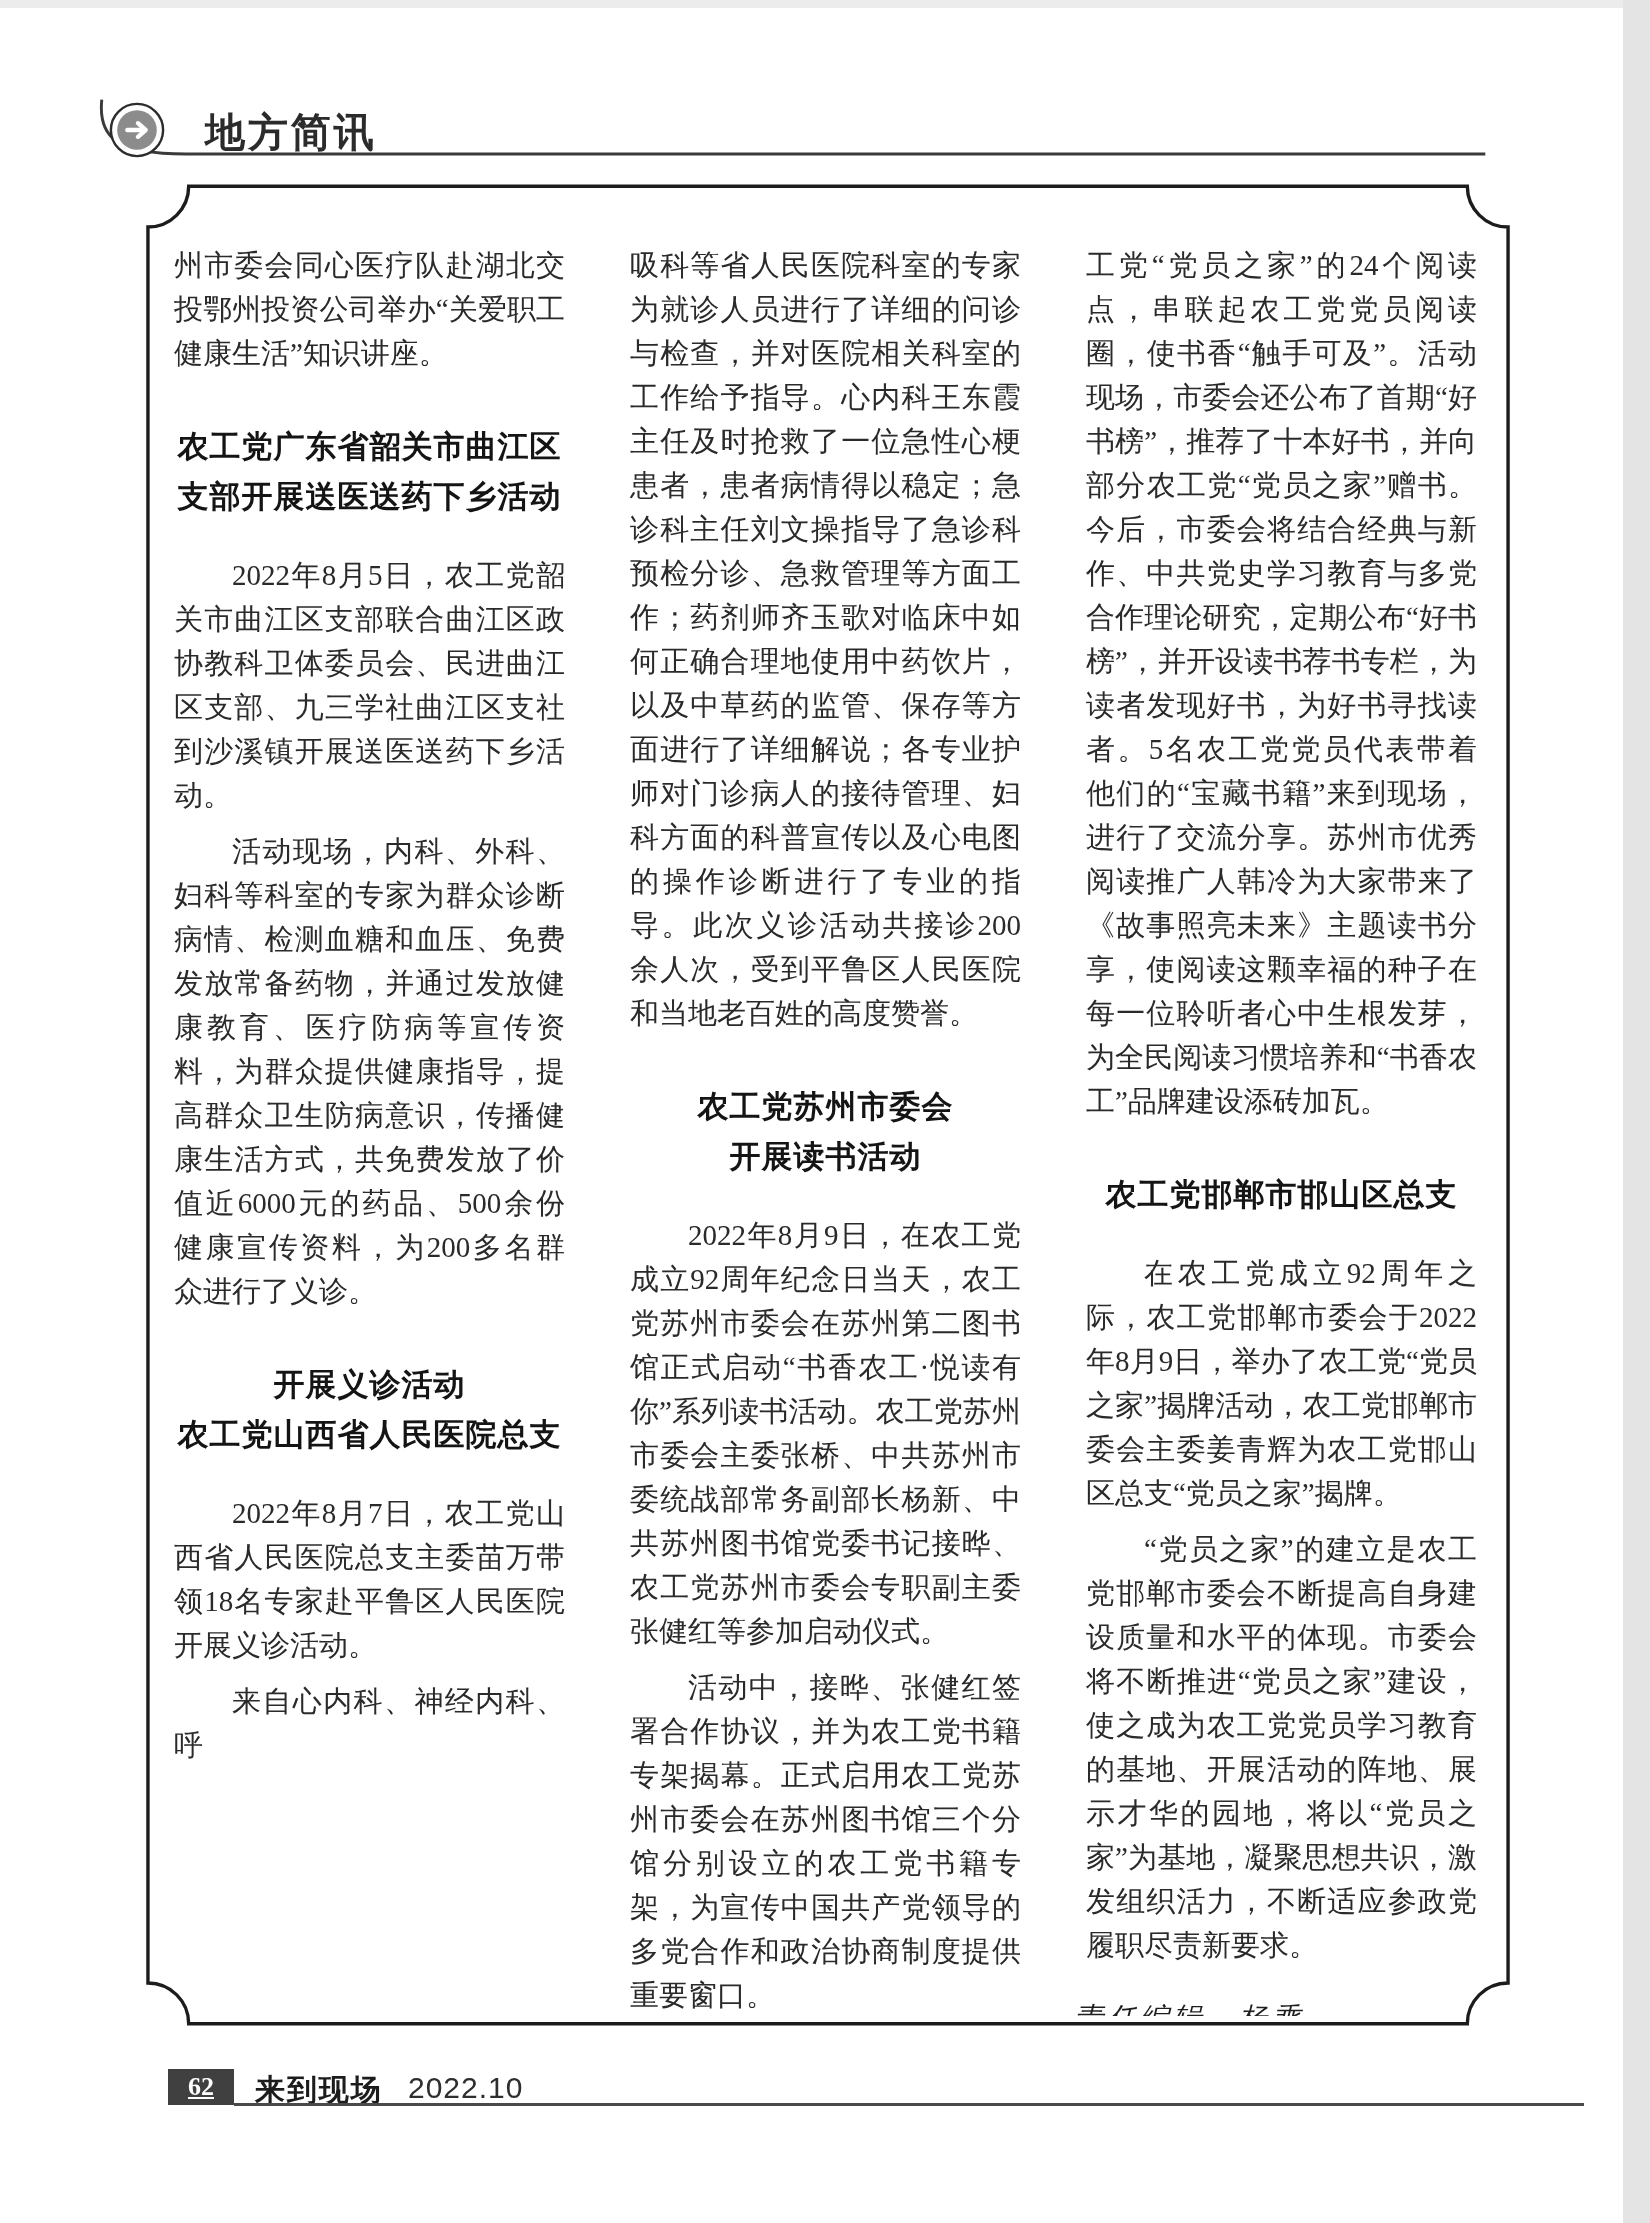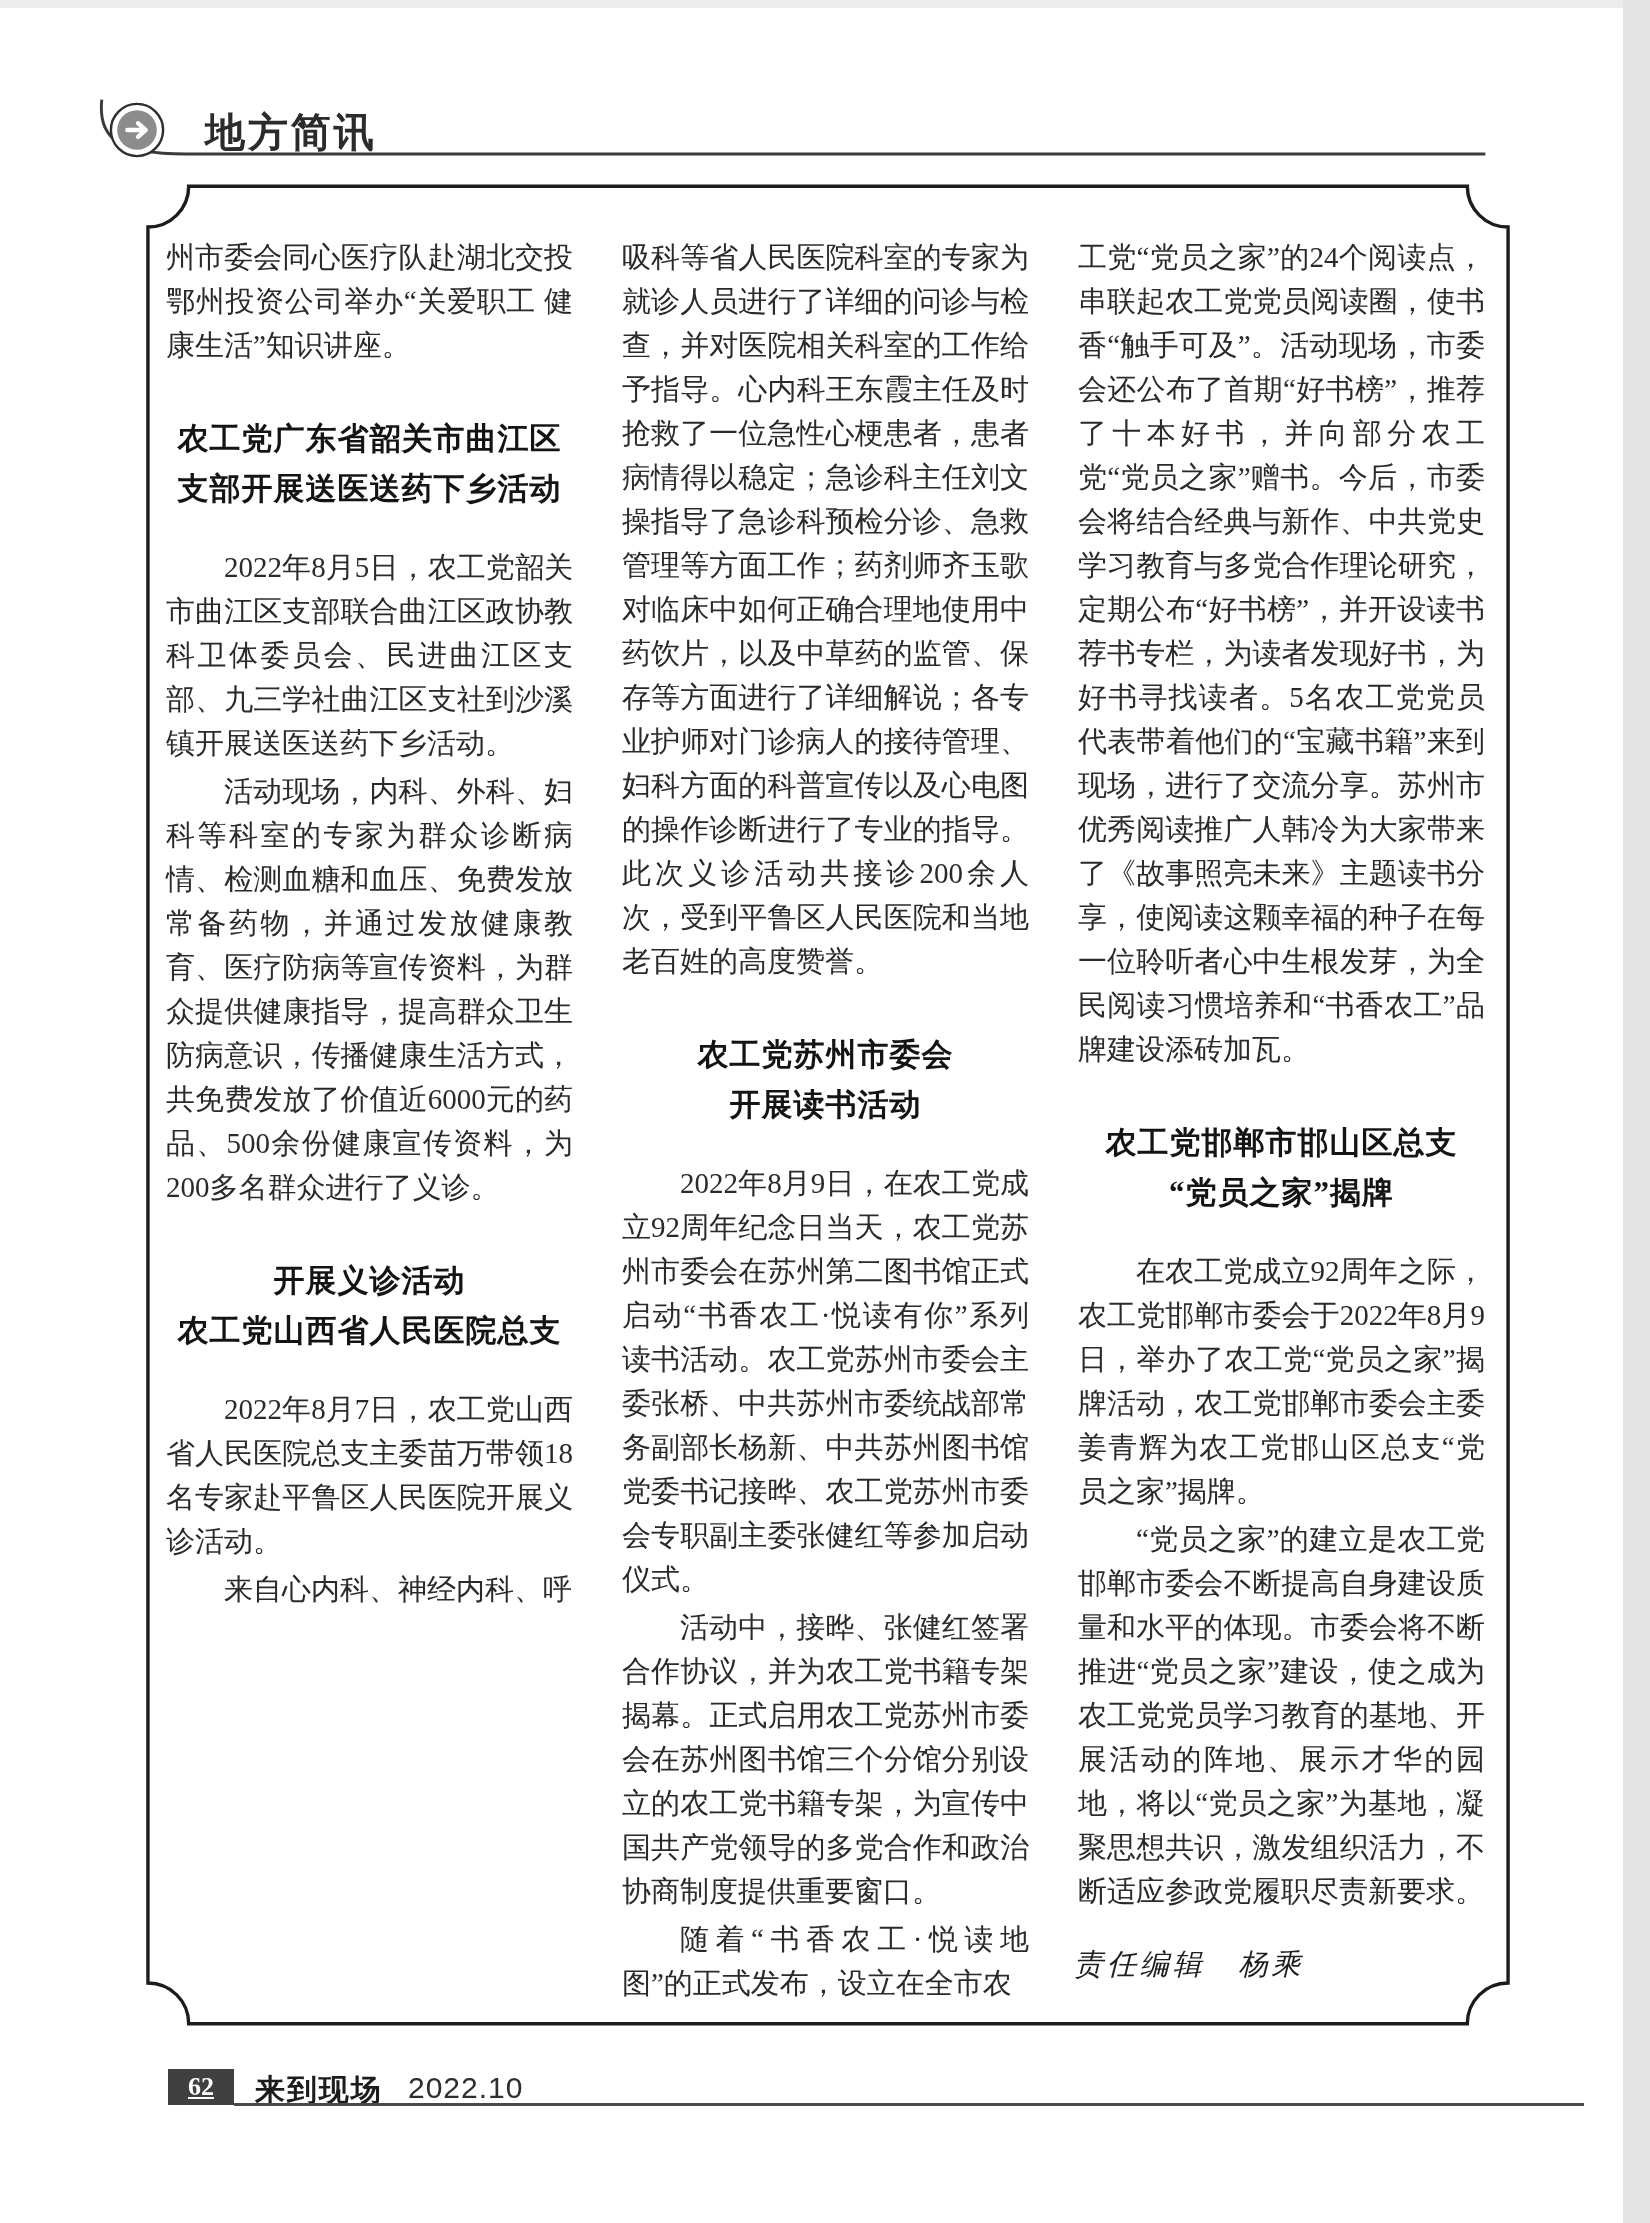--- a/index.html
+++ b/index.html
@@ -28,21 +28,21 @@
 
   
   .col{
     position:absolute;top:231px;width:415px;height:1785px;
     font-size:29px;line-height:44px;overflow:hidden;
     color:#2a2a2a;
   }
   .col-1{left:162px;}
   .col-2{left:618px;}
   .col-3{left:1074px;}
-  .col p{margin:4px;text-align:justify;text-justify:inter-character;}
+  .col p{margin:12px;text-align:justify;text-justify:inter-character;}
   .col p.indent{text-indent:2em;}
   .col h3{
     margin:47px 0 31px 0;
     font-size:31px;line-height:50px;font-weight:bold;
     text-align:center;color:#141414;letter-spacing:1px;
   }
   .col h3 span{display:block;}
   .editor-line{
     margin-top:29px;
     padding-right:13.6px;
@@ -116,21 +116,20 @@
   </h3>
   <p class="indent">2022年8月9日，在农工党成立92周年纪念日当天，农工党苏州市委会在苏州第二图书馆正式启动“书香农工·悦读有你”系列读书活动。农工党苏州市委会主委张桥、中共苏州市委统战部常务副部长杨新、中共苏州图书馆党委书记接晔、农工党苏州市委会专职副主委张健红等参加启动仪式。</p>
   <p class="indent">活动中，接晔、张健红签署合作协议，并为农工党书籍专架揭幕。正式启用农工党苏州市委会在苏州图书馆三个分馆分别设立的农工党书籍专架，为宣传中国共产党领导的多党合作和政治协商制度提供重要窗口。</p>
   <p class="indent">随着“书香农工·悦读地图”的正式发布，设立在全市农</p>
 </div>
 
 <div class="col col-3">
   <p class="noindent">工党“党员之家”的24个阅读点，串联起农工党党员阅读圈，使书香“触手可及”。活动现场，市委会还公布了首期“好书榜”，推荐了十本好书，并向部分农工党“党员之家”赠书。今后，市委会将结合经典与新作、中共党史学习教育与多党合作理论研究，定期公布“好书榜”，并开设读书荐书专栏，为读者发现好书，为好书寻找读者。5名农工党党员代表带着他们的“宝藏书籍”来到现场，进行了交流分享。苏州市优秀阅读推广人韩冷为大家带来了《故事照亮未来》主题读书分享，使阅读这颗幸福的种子在每一位聆听者心中生根发芽，为全民阅读习惯培养和“书香农工”品牌建设添砖加瓦。</p>
   <h3>
     <span>农工党邯郸市邯山区总支</span>
-    <span>“党员之家”揭牌</span>
   </h3>
   <p class="indent">在农工党成立92周年之际，农工党邯郸市委会于2022年8月9日，举办了农工党“党员之家”揭牌活动，农工党邯郸市委会主委姜青辉为农工党邯山区总支“党员之家”揭牌。</p>
   <p class="indent">“党员之家”的建立是农工党邯郸市委会不断提高自身建设质量和水平的体现。市委会将不断推进“党员之家”建设，使之成为农工党党员学习教育的基地、开展活动的阵地、展示才华的园地，将以“党员之家”为基地，凝聚思想共识，激发组织活力，不断适应参政党履职尽责新要求。</p>
   <div class="editor-line">责任编辑　杨乘</div>
 </div>
 
 <div class="footer-pagebox">
   <span>62</span>
 </div>
 <div class="footer-journal">来到现场</div>

